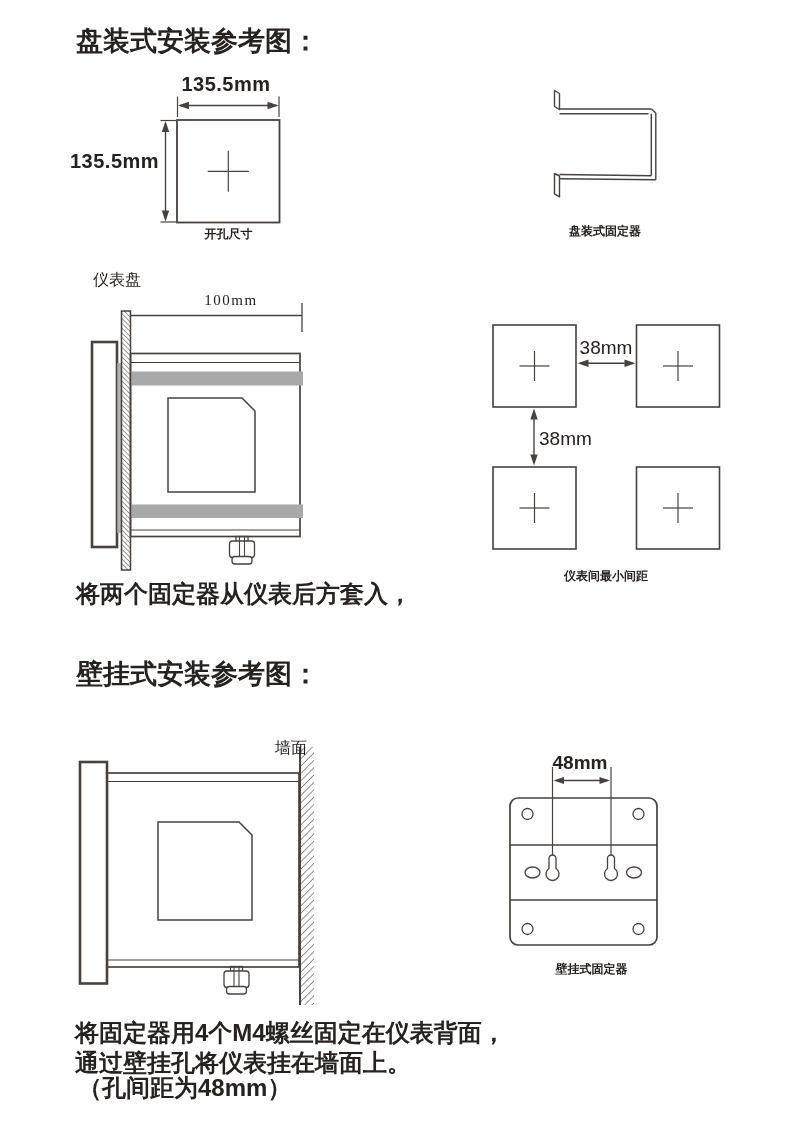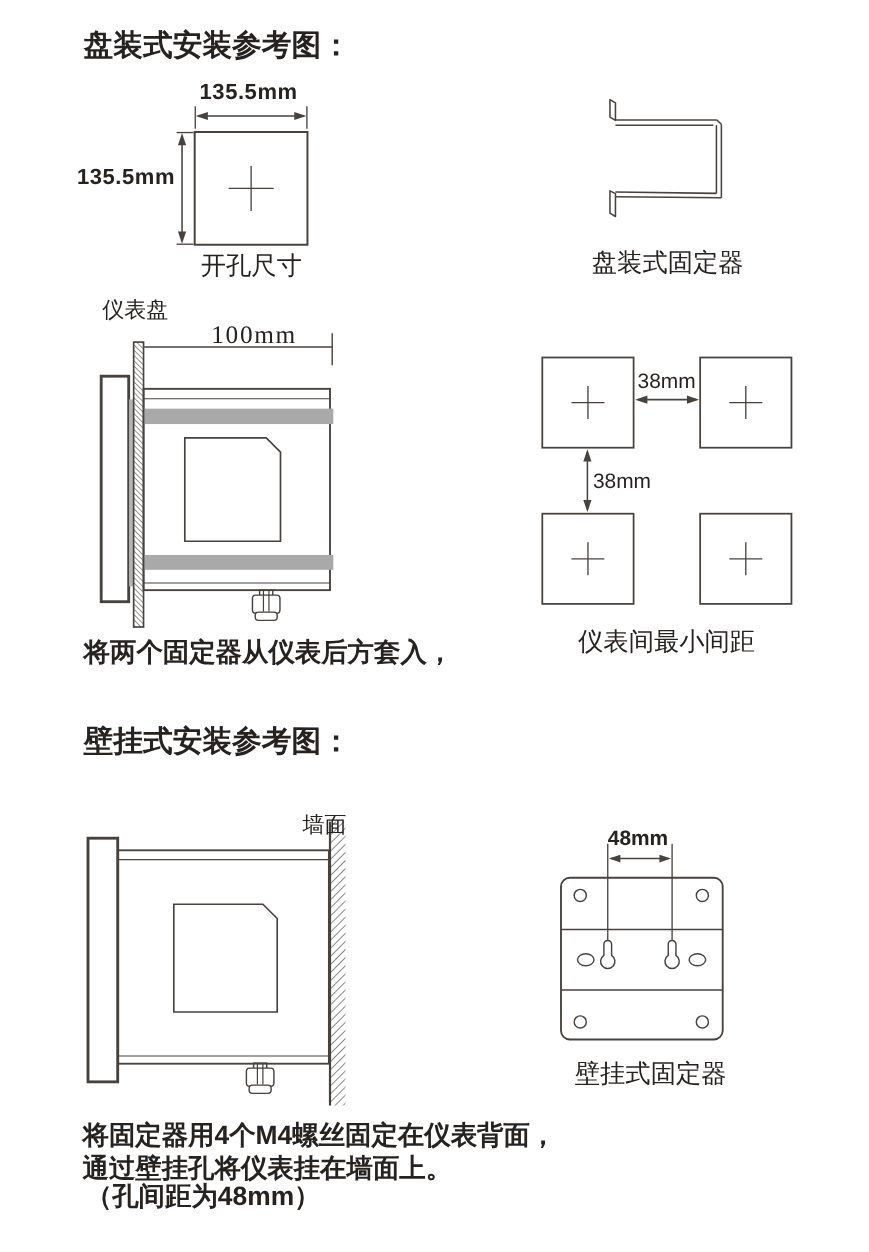--- a/index.html
+++ b/index.html
@@ -1,24 +1,24 @@
 <!DOCTYPE html>
 <html><head>
 <meta charset="utf-8">
 <style>
   html,body{margin:0;padding:0;background:#ffffff;}
   .page{position:relative;width:790px;height:1138px;background:#ffffff;
         font-family:"Liberation Sans",sans-serif;color:#262220;overflow:hidden;}
   .t{position:absolute;white-space:nowrap;line-height:1.15;}
   .title{font-size:27px;font-weight:700;text-align:center;}
   .note{font-size:24px;font-weight:700;}
-  .lbl{font-size:23px;font-weight:400;}
-  .lbl-light{font-size:20px;font-weight:400;}
+  .lbl{font-size:12px;font-weight:700;}
+  .lbl-light{font-size:16px;font-weight:400;}
   .dim{font-size:20px;font-weight:600;letter-spacing:.5px;}
-  .dim-serif{font-family:"Liberation Serif",serif;font-size:23px;font-weight:400;letter-spacing:1.5px;}
+  .dim-serif{font-family:"Liberation Serif",serif;font-size:15px;font-weight:400;letter-spacing:1.5px;}
   .dim-sm{font-size:19px;font-weight:500;}
   .dim-48{font-size:19px;font-weight:700;}
   .ctr{text-align:center;}
   .rgt{text-align:right;}
   svg{position:absolute;left:0;top:0;}
 </style>
 </head>
 <body>
 
 <div class="page">

